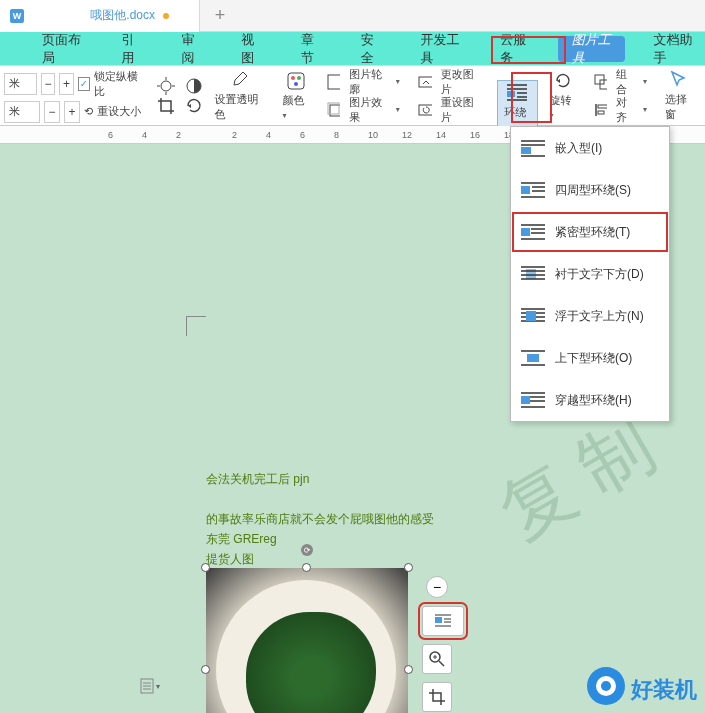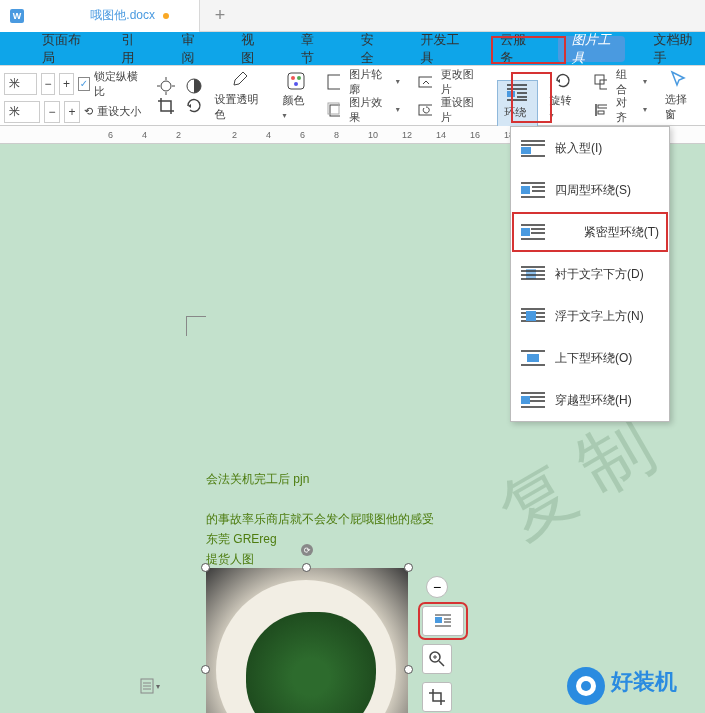--- a/index.html
+++ b/index.html
@@ -7,21 +7,21 @@
 
 
 .title-bar { height: 32px; background: #f4f4f4; display: flex; align-items: center; border-bottom: 1px solid #d8d8d8; }
 .tab { height: 32px; display: flex; align-items: center; padding: 0 10px; gap: 8px; background: #fff; border-right: 1px solid #d8d8d8; position: relative; min-width: 200px; }
 .tab .doc-icon { width: 14px; height: 14px; background: #4a9ae0; border-radius: 2px; display: flex; align-items: center; justify-content: center; color: #fff; font-size: 9px; font-weight: bold; }
 .tab .title { color: #4a9ae0; font-size: 12px; flex: 1; text-align: right; }
 .tab .dirty { width: 6px; height: 6px; background: #f9a825; border-radius: 50%; margin-right: 20px; }
 .new-tab { width: 40px; display: flex; align-items: center; justify-content: center; color: #888; font-size: 18px; cursor: pointer; }
 
 
-.menu-bar { height: 34px; background: #0ea5e9; display: flex; align-items: center; padding-left: 30px; gap: 16px; border-bottom: 1px solid #d8d8d8; }
+.menu-bar { height: 34px; background: #5eead4; display: flex; align-items: center; padding-left: 30px; gap: 16px; border-bottom: 1px solid #d8d8d8; }
 .menu-item { padding: 0 12px; height: 34px; display: flex; align-items: center; font-size: 13px; color: #333; cursor: pointer; }
 .menu-item.active { background: #4a9ae0; color: #fff; border-radius: 4px; height: 26px; padding: 0 14px; font-style: italic; }
 .menu-highlight { border: 2px solid #d63333; position: absolute; top: 36px; left: 491px; width: 75px; height: 28px; pointer-events: none; }
 
 
 .toolbar { height: 60px; background: #fff; display: flex; align-items: center; padding: 0 4px; gap: 6px; border-bottom: 1px solid #ccc; position: relative; }
 .tb-group { display: flex; flex-direction: column; gap: 2px; }
 .tb-row { display: flex; align-items: center; gap: 4px; font-size: 11px; color: #444; }
 .spin { width: 36px; height: 22px; border: 1px solid #ccc; display: flex; align-items: center; padding: 0 4px; font-size: 11px; }
 .sbtn { width: 16px; height: 22px; border: 1px solid #ccc; display: flex; align-items: center; justify-content: center; font-size: 12px; cursor: pointer; }
@@ -61,28 +61,28 @@
 
 
 .float-tb { position: absolute; left: 422px; top: 432px; display: flex; flex-direction: column; gap: 8px; }
 .fbtn { width: 30px; height: 30px; border: 1px solid #bbb; background: #fff; display: flex; align-items: center; justify-content: center; cursor: pointer; border-radius: 3px; }
 .fbtn.small { width: 22px; height: 22px; border-radius: 50%; font-size: 14px; margin-left: 4px; }
 .fbtn.hl { outline: 2px solid #d63333; outline-offset: 2px; padding: 3px 12px; width: 42px; }
 
 
 .dropdown { position: absolute; left: 510px; top: 126px; width: 160px; background: #fff; border: 1px solid #bbb; box-shadow: 2px 2px 6px rgba(0,0,0,0.2); z-index: 20; }
 .dd-item { height: 42px; display: flex; align-items: center; gap: 10px; padding: 0 10px; font-size: 12px; color: #333; cursor: pointer; }
-.dd-item.hl { outline: 2px solid #d63333; outline-offset: -3px; justify-content: space-between; }
+.dd-item.hl { outline: 2px solid #d63333; outline-offset: -3px; }
 
 
 .side-btn { position: absolute; left: 140px; top: 534px; display: flex; align-items: center; gap: 2px; font-size: 11px; color: #888; }
 
 
 .watermark { position: absolute; right: 30px; bottom: 190px; font-size: 72px; color: rgba(120,160,130,0.35); transform: rotate(-30deg); pointer-events: none; letter-spacing: 18px; }
-.logo { position: absolute; right: 28px; bottom: 8px; display: flex; align-items: flex-start; gap: 6px; }
+.logo { position: absolute; right: 8px; bottom: 8px; display: flex; align-items: flex-end; gap: 6px; }
 .logo .circ { width: 38px; height: 38px; background: #2a8be0; border-radius: 50%; display: flex; align-items: center; justify-content: center; }
 .logo .eye { width: 20px; height: 20px; background: #fff; border-radius: 50%; display: flex; align-items: center; justify-content: center; }
 .logo .pup { width: 10px; height: 10px; background: #2a8be0; border-radius: 50%; }
 .logo .txt { font-size: 22px; font-weight: bold; color: #2a8be0; }
 
 svg { display: block; }
 </style>
 </head>
 <body>
 

